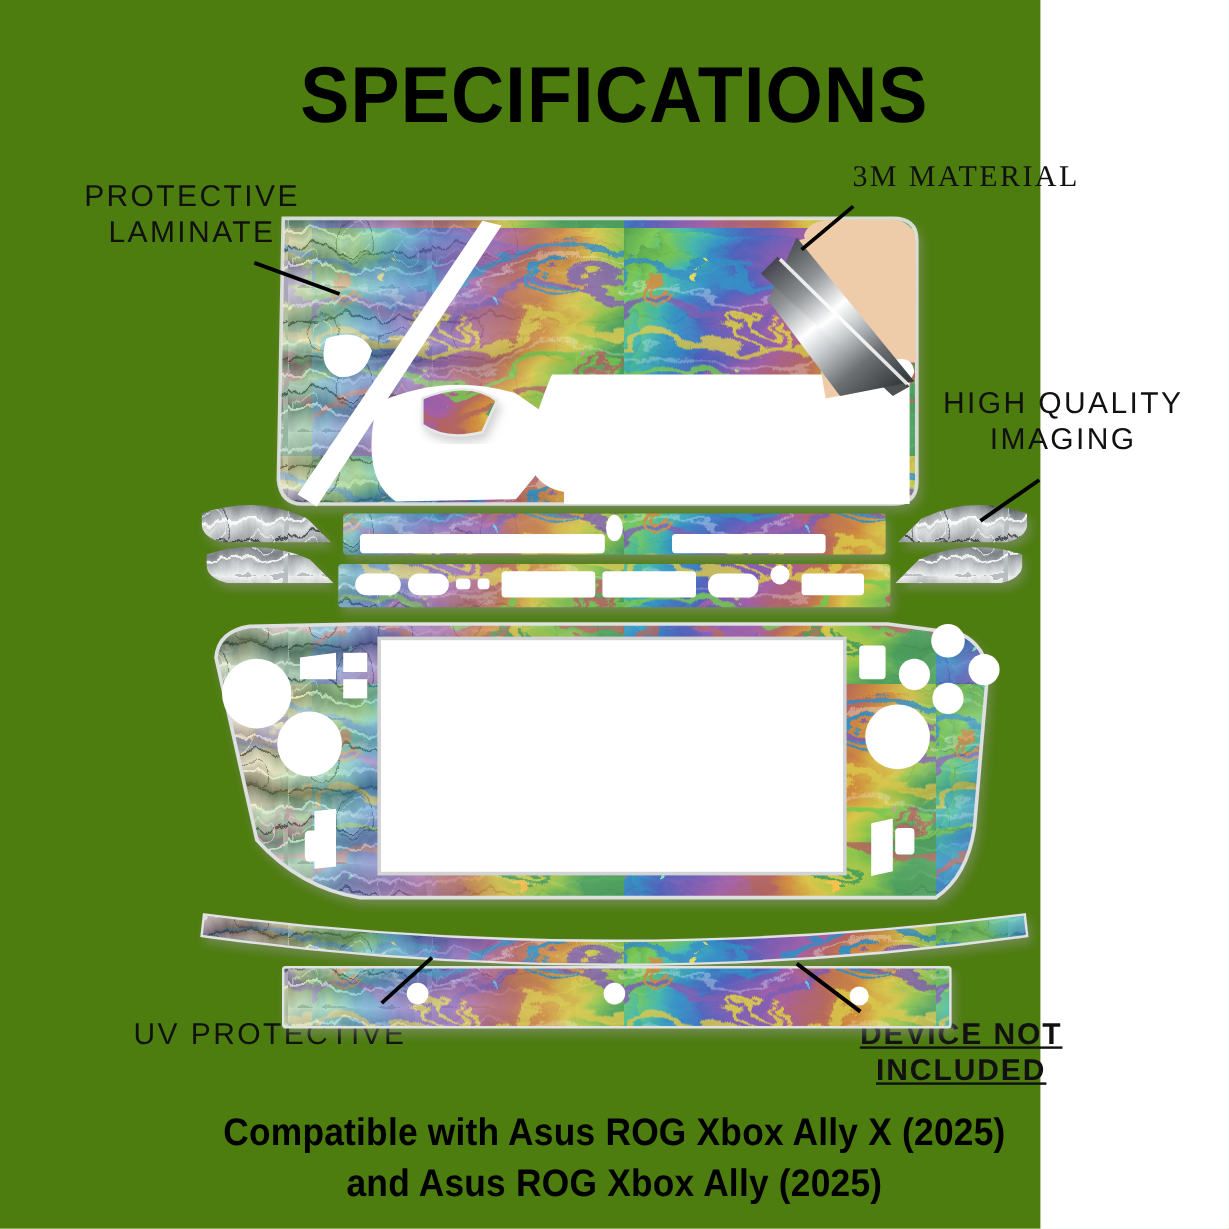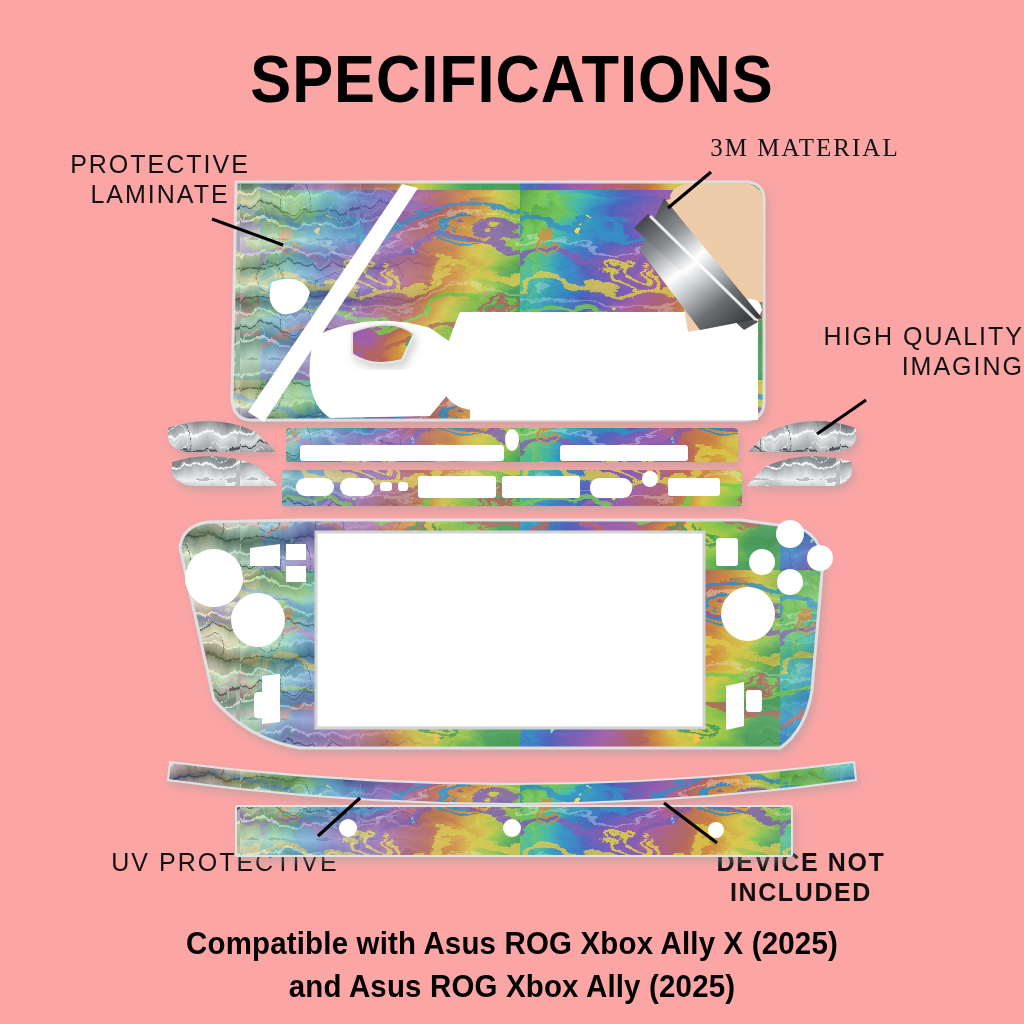--- a/index.html
+++ b/index.html
@@ -1,39 +1,39 @@
 <!DOCTYPE html>
 <html><head>
 <meta charset="utf-8">
 <style>
   html,body{margin:0;padding:0;background:#ffffff;}
   body{width:1024px;height:1024px;overflow:hidden;
        font-family:"Liberation Sans","DejaVu Sans",sans-serif;color:#111;}
-  .stage{position:relative;width:1024px;height:1024px;background:#fca5a5;}
+  .stage{position:relative;width:867px;height:1024px;background:#4d7c0f;}
 
   
   .title{
     position:absolute;left:0;top:46px;width:1024px;text-align:center;
     font-family:"Liberation Sans","DejaVu Sans",sans-serif;
     font-weight:700;font-size:66px;letter-spacing:1px;
     transform:scaleX(.93);transform-origin:50% 50%;
     color:#000;line-height:1;
   }
 
   
   .label{
     position:absolute;
     font-family:"Liberation Sans","DejaVu Sans",sans-serif;
     font-weight:400;font-size:25px;letter-spacing:2.0px;
     color:#111;line-height:1.18;text-align:center;white-space:pre-line;
   }
-  .label.semi{font-weight:600;letter-spacing:1.6px;}
+  .label.semi{font-weight:600;letter-spacing:1.6px;text-decoration:underline;}
   #lbl-laminate{left:24px;top:150px;width:272px;}
   #lbl-3m{left:640px;top:133px;width:330px;font-family:Liberation Serif, serif;}
-  #lbl-hq{left:748px;top:322px;width:276px;text-align:right;}
+  #lbl-hq{left:748px;top:322px;width:276px;}
   #lbl-uv{left:60px;top:848px;width:330px;}
   #lbl-device{left:636px;top:848px;width:330px;}
 
   
   .leaders{position:absolute;left:0;top:0;width:1024px;height:1024px;
            pointer-events:none;z-index:40;}
 
   
   .compat{
     position:absolute;left:0;top:922px;width:1024px;text-align:center;

